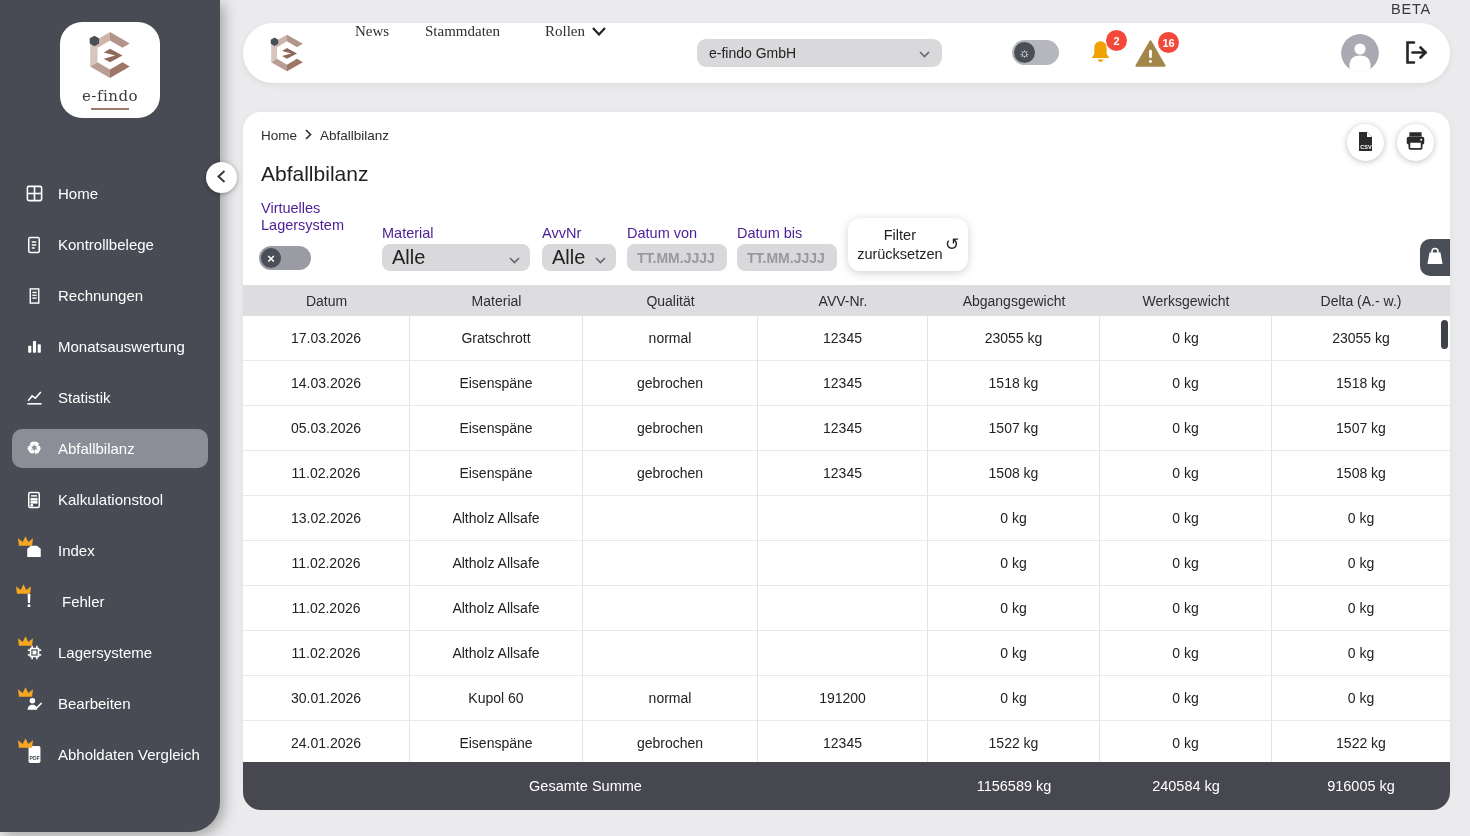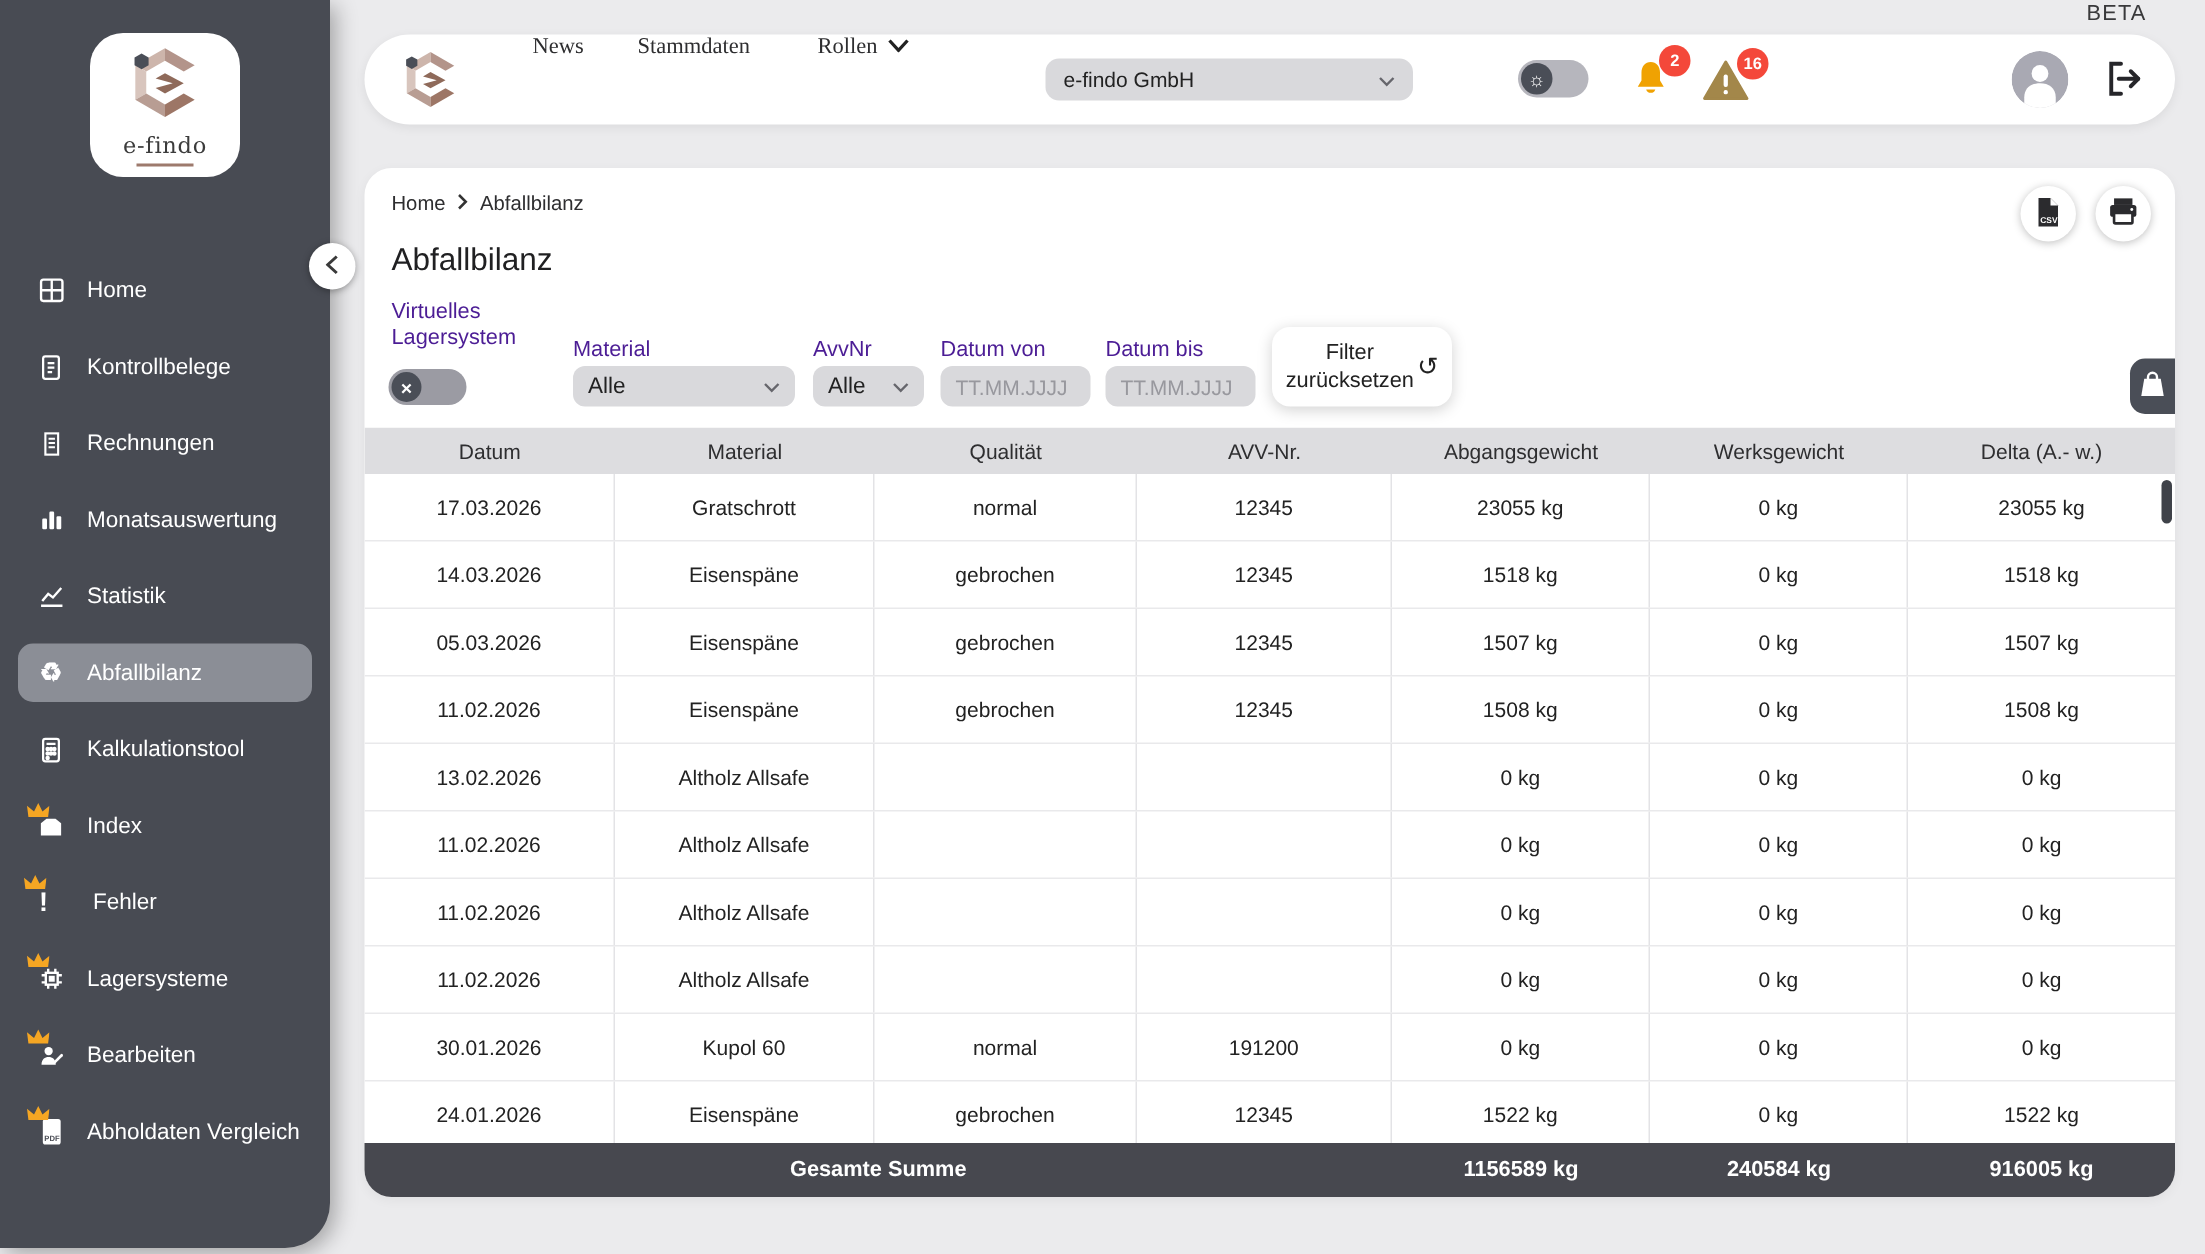--- a/index.html
+++ b/index.html
@@ -97,32 +97,32 @@
   .f-label { position:absolute; font-size:14.5px; color:#4c1d95; }
   .vls-label { left:18px; top:88px; width:110px; line-height:1.2; }
   .toggle {
     position:absolute; left:16px; top:134px; width:52px; height:24px;
     background:#9b9ba3; border-radius:13px; cursor:pointer;
   }
   .toggle-knob { position:absolute; left:2px; top:2px; width:20px; height:20px; border-radius:50%; background:#4a4e57; color:#fff; font-size:13px; font-weight:bold; display:flex; align-items:center; justify-content:center; }
   .select-box {
     position:absolute; height:27px; background:#d9d9dc; border-radius:8px;
     display:flex; align-items:center; justify-content:space-between; padding:0 10px;
-    font-size:15px; color:#222; cursor:pointer;
+    font-size:20px; color:#222; cursor:pointer;
   }
   .material-label { left:139px; top:113px; }
   .material-select { left:139px; top:132px; width:148px; }
   .avvnr-label { left:299px; top:113px; }
   .avvnr-select { left:299px; top:132px; width:74px; }
   .datefrom-label { left:384px; top:113px; }
   .dateto-label { left:494px; top:113px; }
   .date-input {
     position:absolute; top:132px; width:100px; height:27px;
     background:#d9d9dc; border:none; border-radius:8px; padding:0 10px;
-    font-size:14px; color:#14532d; font-family:inherit;
+    font-size:14px; color:#14532d; font-family:inherit;font-weight:bold;
   }
   .date-input::placeholder { color:#98989e; }
   .datefrom-input { left:384px; }
   .dateto-input { left:494px; }
   .reset-btn {
     position:absolute; left:605px; top:106px; width:120px; height:53px;
     background:#fff; border:none; border-radius:12px; box-shadow:0 2px 10px rgba(0,0,0,.18);
     display:flex; align-items:center; justify-content:center; gap:2px;
     font-size:14.5px; color:#222; font-family:inherit; cursor:pointer;
   }
@@ -139,24 +139,24 @@
   .t-head, .t-row { display:grid; grid-template-columns:167px 173px 175px 170px 172px 172px 178px; }
   .t-head { height:31px; background:#dddde0; align-items:center; }
   .t-hcell { text-align:center; font-size:14px; color:#2e2e30; }
   .t-row { height:45px; border-bottom:1px solid #e9e9eb; cursor:pointer; }
   .t-cell {
     display:flex; align-items:center; justify-content:center;
     font-size:14px; color:#222; border-right:1px solid #e3e3e6; height:100%;
   }
   .t-cell:last-child { border-right:none; }
   .t-footer {
-    position:absolute; left:0; top:650px; width:1207px; height:36px;
+    position:absolute; left:0; top:650px; width:1207px; height:48px;
     background:#47484f; border-radius:0 0 18px 18px;
     display:grid; grid-template-columns:685px 172px 172px 178px; align-items:center;
-    color:#fff; font-weight:bold; font-size:14.5px;
+    color:#fff; font-weight:normal; font-size:14.5px;
   }
   .t-fcell { text-align:center; }
   .scroll-thumb { position:absolute; right:2px; top:208px; width:7px; height:29px; background:#3f4249; border-radius:4px; cursor:pointer; }
 </style>
 </head>
 <body>
 
 <svg width="0" height="0" style="position:absolute">
   <defs>
     <g id="hexlogo">

